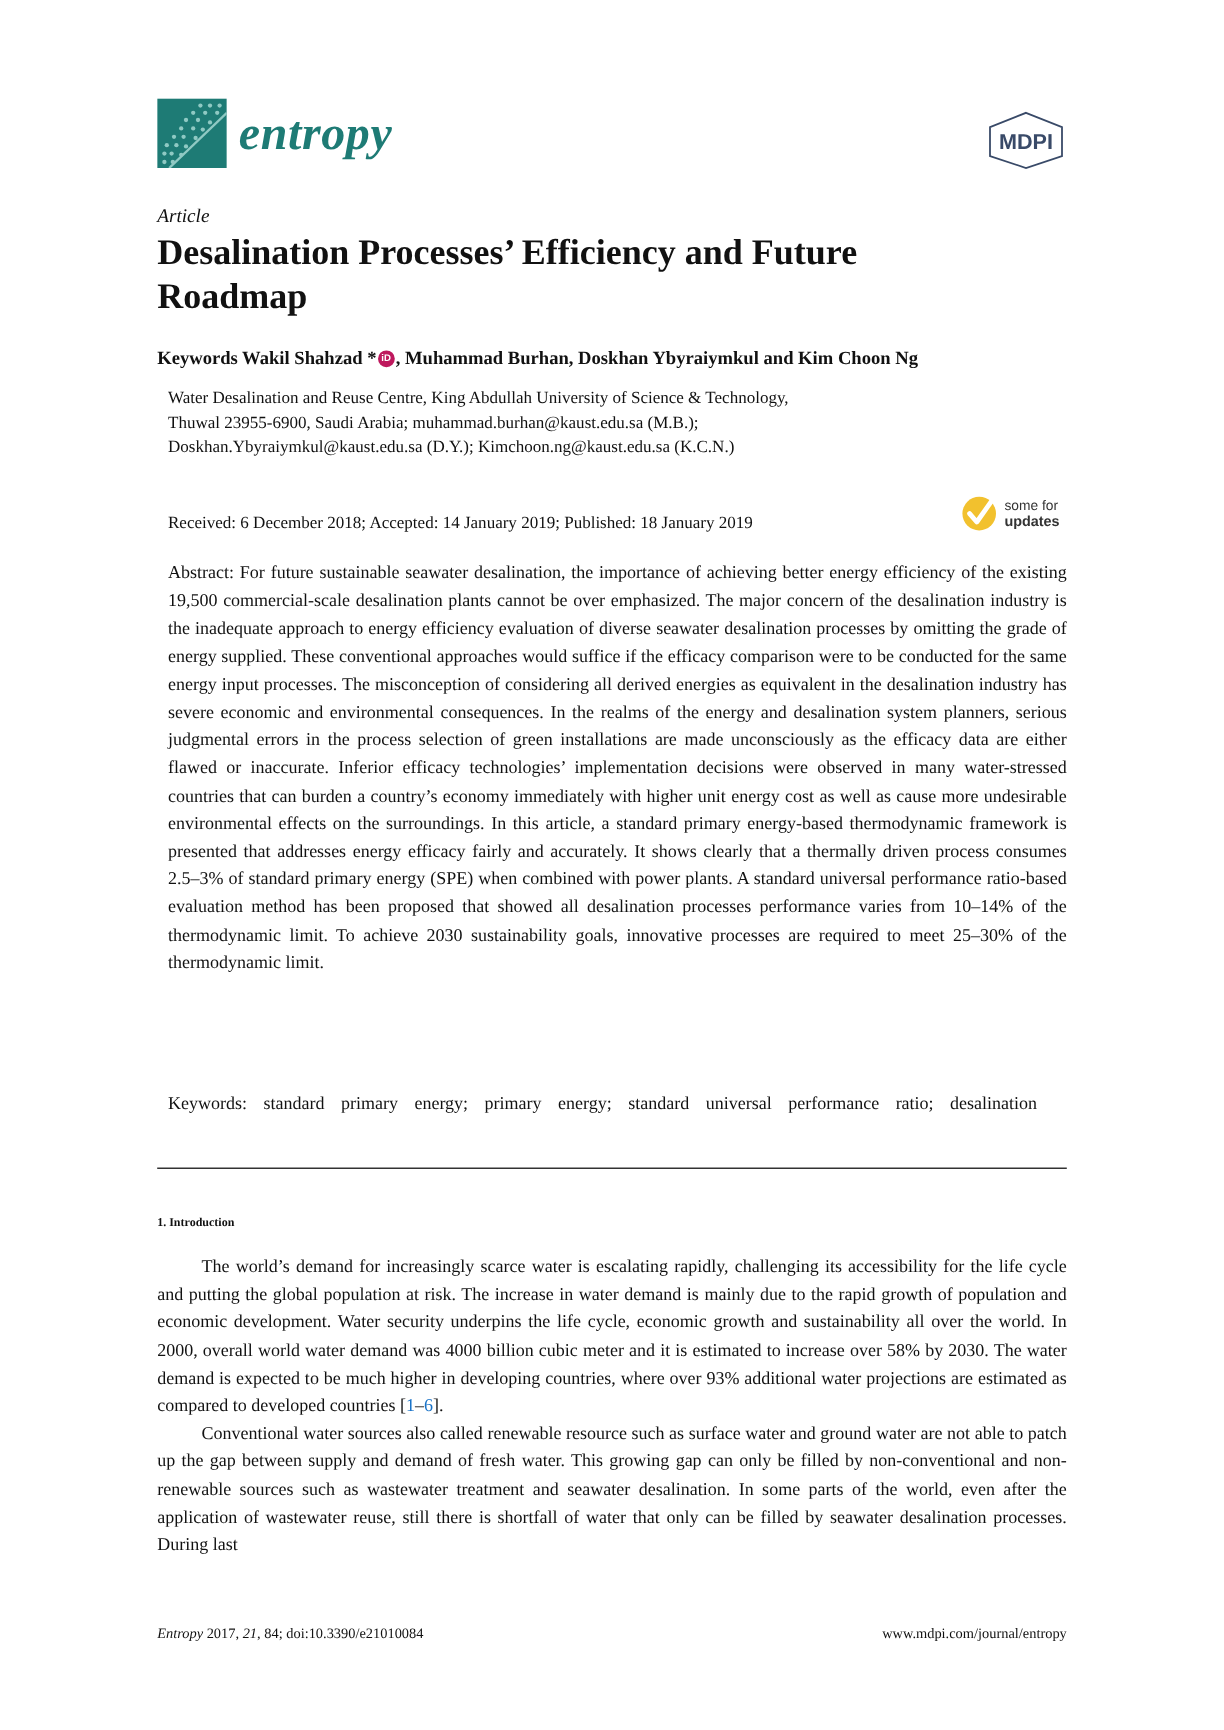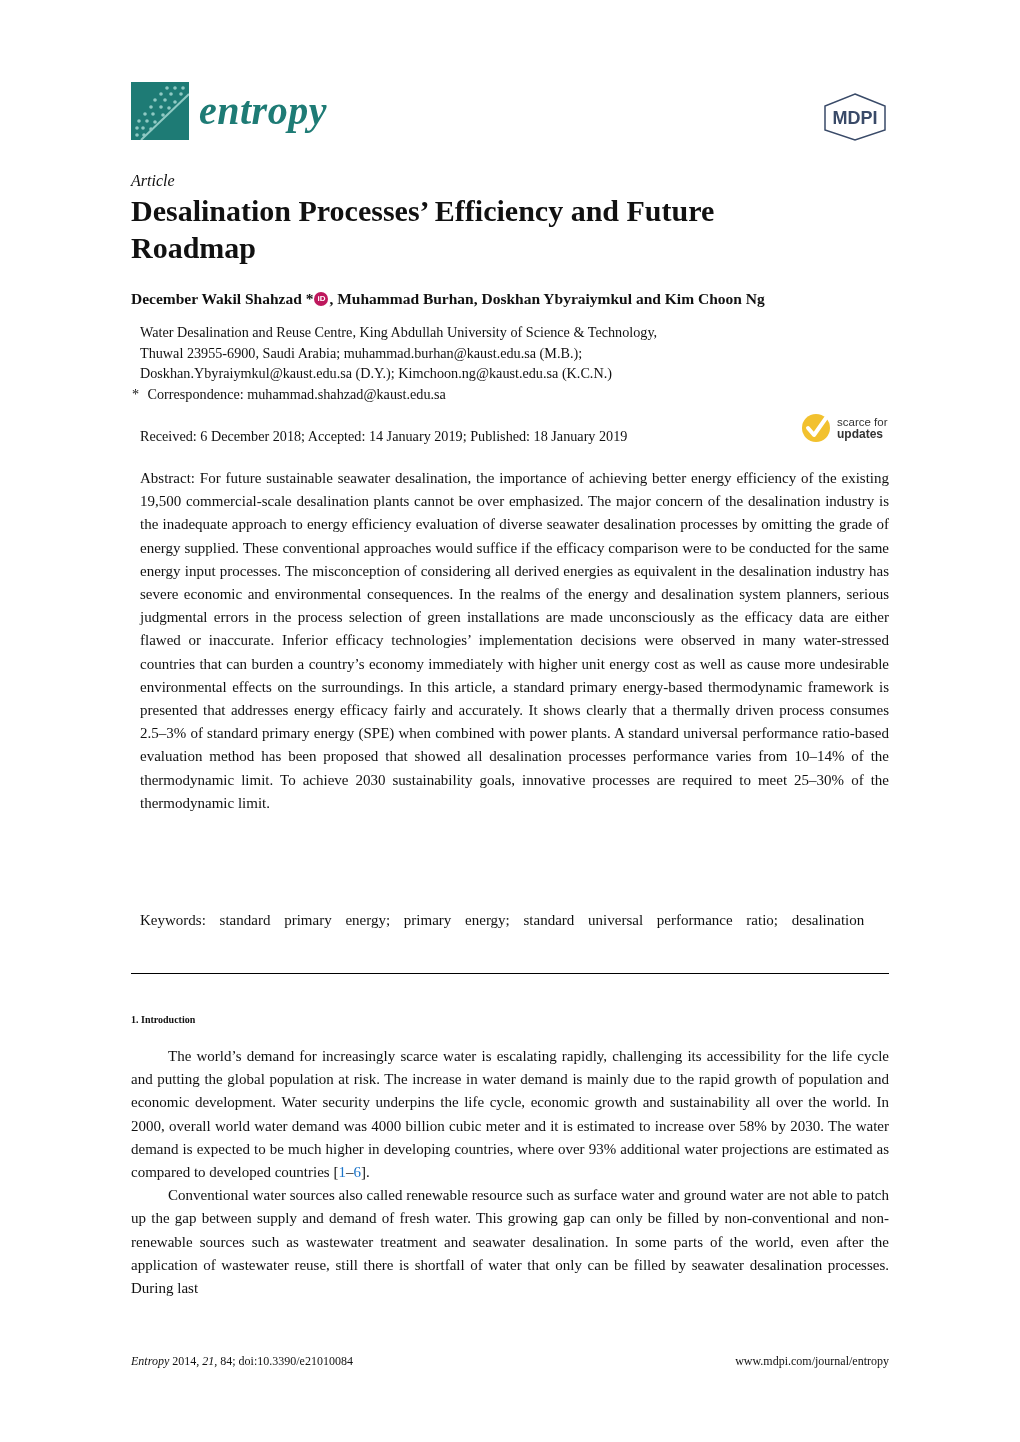--- a/index.html
+++ b/index.html
@@ -94,44 +94,40 @@
   <svg class="mdpi" viewBox="0 0 72 50">
     <polygon points="36,2 66,14 66,38 36,48 6,38 6,14" fill="none" stroke="#394a68" stroke-width="1.5"></polygon>
     <text x="36" y="32" text-anchor="middle" font-family="Liberation Sans, sans-serif" font-weight="bold" font-size="18" fill="#394a68">MDPI</text>
   </svg>
 </div>
 
 <div class="article-type">Article</div>
 <h1 class="title">Desalination Processes’ Efficiency and Future Roadmap</h1>
 
 <div class="authors">
-  <span>December Wakil Shahzad *</span>
+  <span>Keywords Wakil Shahzad *</span>
   <span class="orcid">iD</span>
   <span>, Muhammad Burhan, Doskhan Ybyraiymkul and Kim Choon Ng</span>
 </div>
 
 <div class="affil">
   <div>Water Desalination and Reuse Centre, King Abdullah University of Science &amp; Technology,</div>
   <div>Thuwal 23955-6900, Saudi Arabia; muhammad.burhan@kaust.edu.sa (M.B.);</div>
   <div>Doskhan.Ybyraiymkul@kaust.edu.sa (D.Y.); Kimchoon.ng@kaust.edu.sa (K.C.N.)</div>
-  <div style="margin-left:-8px;">
-    <span class="corr-star">*</span>
-    <span>Correspondence: muhammad.shahzad@kaust.edu.sa</span>
-  </div>
 </div>
 
 <div class="dates">Received: 6 December 2018; Accepted: 14 January 2019; Published: 18 January 2019</div>
 
 <div class="cfu">
   <svg class="cfu-circle" viewBox="0 0 30 30">
     <circle cx="15" cy="15" r="14" fill="#f2c12e"></circle>
     <polyline points="7,15 13,22 25,5" fill="none" stroke="#ffffff" stroke-width="4" stroke-linecap="round" stroke-linejoin="round"></polyline>
   </svg>
   <div class="cfu-text">
-    <div class="l1">scarce for</div>
+    <div class="l1">some for</div>
     <div class="l2">updates</div>
   </div>
 </div>
 
 <p class="abstract">
   <span class="bold">Abstract:</span>
   <span>For future sustainable seawater desalination, the importance of achieving better energy efficiency of the existing 19,500 commercial-scale desalination plants cannot be over emphasized. The major concern of the desalination industry is the inadequate approach to energy efficiency evaluation of diverse seawater desalination processes by omitting the grade of energy supplied. These conventional approaches would suffice if the efficacy comparison were to be conducted for the same energy input processes. The misconception of considering all derived energies as equivalent in the desalination industry has severe economic and environmental consequences. In the realms of the energy and desalination system planners, serious judgmental errors in the process selection of green installations are made unconsciously as the efficacy data are either flawed or inaccurate. Inferior efficacy technologies’ implementation decisions were observed in many water-stressed countries that can burden a country’s economy immediately with higher unit energy cost as well as cause more undesirable environmental effects on the surroundings. In this article, a standard primary energy-based thermodynamic framework is presented that addresses energy efficacy fairly and accurately. It shows clearly that a thermally driven process consumes 2.5–3% of standard primary energy (SPE) when combined with power plants. A standard universal performance ratio-based evaluation method has been proposed that showed all desalination processes performance varies from 10–14% of the thermodynamic limit. To achieve 2030 sustainability goals, innovative processes are required to meet 25–30% of the thermodynamic limit.</span>
 </p>
 
 <p class="keywords">
@@ -144,16 +140,16 @@
 <h2 class="section-h">1. Introduction</h2>
 
 <div class="body-text">
   <p><span>The world’s demand for increasingly scarce water is escalating rapidly, challenging its accessibility for the life cycle and putting the global population at risk. The increase in water demand is mainly due to the rapid growth of population and economic development. Water security underpins the life cycle, economic growth and sustainability all over the world. In 2000, overall world water demand was 4000 billion cubic meter and it is estimated to increase over 58% by 2030. The water demand is expected to be much higher in developing countries, where over 93% additional water projections are estimated as compared to developed countries [</span><a class="ref">1</a><span>–</span><a class="ref">6</a><span>].</span></p>
   <p><span>Conventional water sources also called renewable resource such as surface water and ground water are not able to patch up the gap between supply and demand of fresh water. This growing gap can only be filled by non-conventional and non-renewable sources such as wastewater treatment and seawater desalination. In some parts of the world, even after the application of wastewater reuse, still there is shortfall of water that only can be filled by seawater desalination processes. During last</span></p>
 </div>
 
 <div class="footer">
   <div>
     <span class="it">Entropy</span>
-    <span class="bold">2014</span><span>, </span><span class="it">21</span><span>, 84; doi:10.3390/e21010084</span>
+    <span class="bold">2017</span><span>, </span><span class="it">21</span><span>, 84; doi:10.3390/e21010084</span>
   </div>
   <div>www.mdpi.com/journal/entropy</div>
 </div>
 
 </body></html>

